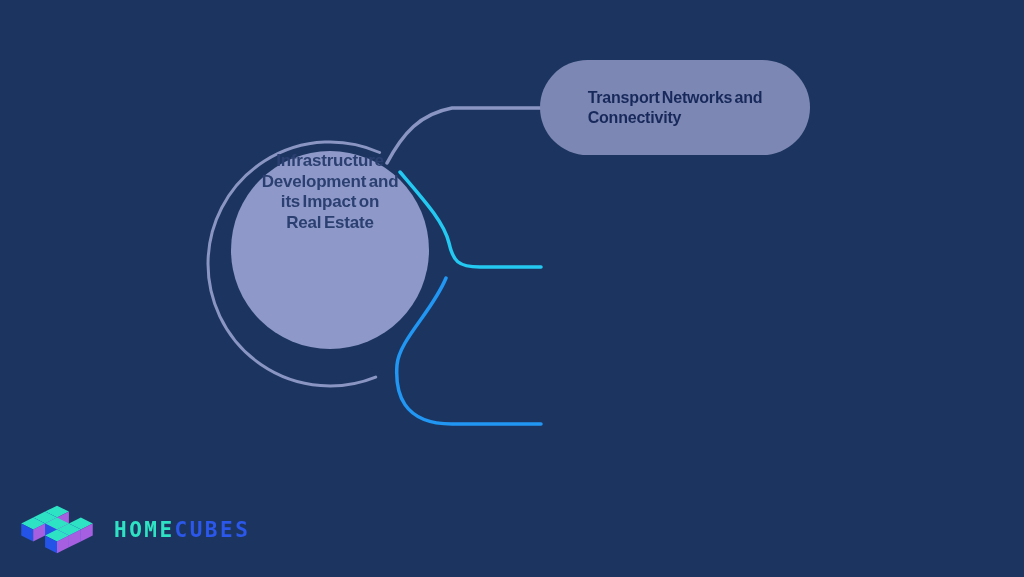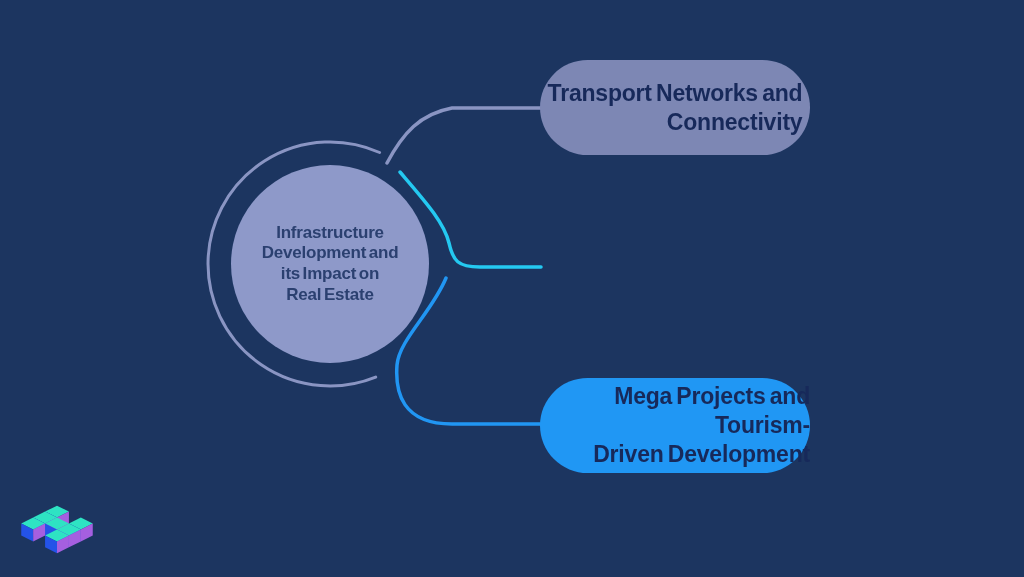--- a/index.html
+++ b/index.html
@@ -11,44 +11,44 @@
   }
   .canvas{position:relative;width:1024px;height:577px;}
 
   svg.connectors{position:absolute;left:0;top:0;width:1024px;height:577px;}
   .ring{fill:none;stroke:var(--ring_stroke);stroke-width:3;stroke-linecap:round;}
   .b1{fill:none;stroke:var(--branch1_stroke);stroke-width:3.5;stroke-linecap:round;}
   .b2{fill:none;stroke:var(--branch2_stroke);stroke-width:3.5;stroke-linecap:round;}
   .b3{fill:none;stroke:var(--branch3_stroke);stroke-width:3.5;stroke-linecap:round;}
 
   .center-circle{
-    position:absolute;left:231px;top:165px;width:198px;height:198px;
+    position:absolute;left:231px;top:151px;width:198px;height:198px;
     border-radius:50%;
     background:var(--circle_fill);
-    display:flex;align-items:center;justify-content:center;
+    display:flex;align-items:flex-start;justify-content:center;
   }
   .center-text{
     color:var(--circle_text);
     font-size:17px;font-weight:bold;line-height:1.22;
     text-align:center;white-space:pre-line;
     letter-spacing:-0.2px;word-spacing:-2px;
   }
 
   .pill{
     position:absolute;left:540px;width:270px;height:95px;
     border-radius:48px;
     display:flex;align-items:center;justify-content:center;
   }
   .pill1{top:60px;background:var(--pill1_fill);}
   .pill2{top:219px;background:var(--pill2_fill);}
   .pill3{top:378px;background:var(--pill3_fill);}
   .pill-text{
     color:var(--pill_text);
-    font-size:23px;font-weight:bold;line-height:1.25;
-    text-align:right;white-space:pre-line;
+    font-size:16px;font-weight:bold;line-height:1.25;
+    text-align:left;white-space:pre-line;
     letter-spacing:-0.2px;word-spacing:-2px;
   }
 
   .logo{position:absolute;left:18px;top:502px;display:flex;align-items:center;gap:18px;}
   .logo-icon{width:78px;height:56px;}
   .logo-icon .ctop{fill:var(--logo_teal);}
   .logo-icon .cleft{fill:var(--logo_cube_blue);}
   .logo-icon .cright{fill:var(--logo_purple);}
   .wordmark{
     font-family:"DejaVu Sans Mono",monospace;
@@ -76,24 +76,20 @@
 its Impact on
 Real Estate</div>
   </div>
 
   <div class="pill pill1">
     <div class="pill-text">Transport Networks and
 Connectivity</div>
   </div>
 
 
-  <div class="pill pill3">
-    <div class="pill-text">Mega Projects and Tourism-
-Driven Development</div>
-  </div>
 
   <div class="logo">
     <svg class="logo-icon" viewBox="14 6 72 50" xmlns="http://www.w3.org/2000/svg">
 
       <g>
         <polygon class="ctop" points="50,8.5 61,14 50,19.5 39,14"></polygon>
         <polygon class="cleft" points="39,14 50,19.5 50,30.5 39,25"></polygon>
         <polygon class="cright" points="61,14 50,19.5 50,30.5 61,25"></polygon>
       </g>
       <g>
@@ -120,15 +116,16 @@
         <polygon class="ctop" points="61,25 72,30.5 61,36 50,30.5"></polygon>
         <polygon class="cleft" points="50,30.5 61,36 61,47 50,41.5"></polygon>
         <polygon class="cright" points="72,30.5 61,36 61,47 72,41.5"></polygon>
       </g>
       <g>
         <polygon class="ctop" points="50,30.5 61,36 50,41.5 39,36"></polygon>
         <polygon class="cleft" points="39,36 50,41.5 50,52.5 39,47"></polygon>
         <polygon class="cright" points="61,36 50,41.5 50,52.5 61,47"></polygon>
       </g>
     </svg>
+    <div class="wordmark"><span class="home">HOME</span><span class="cubes">CUBES</span></div>
   </div>
 
 </div>
 
 </body></html>

